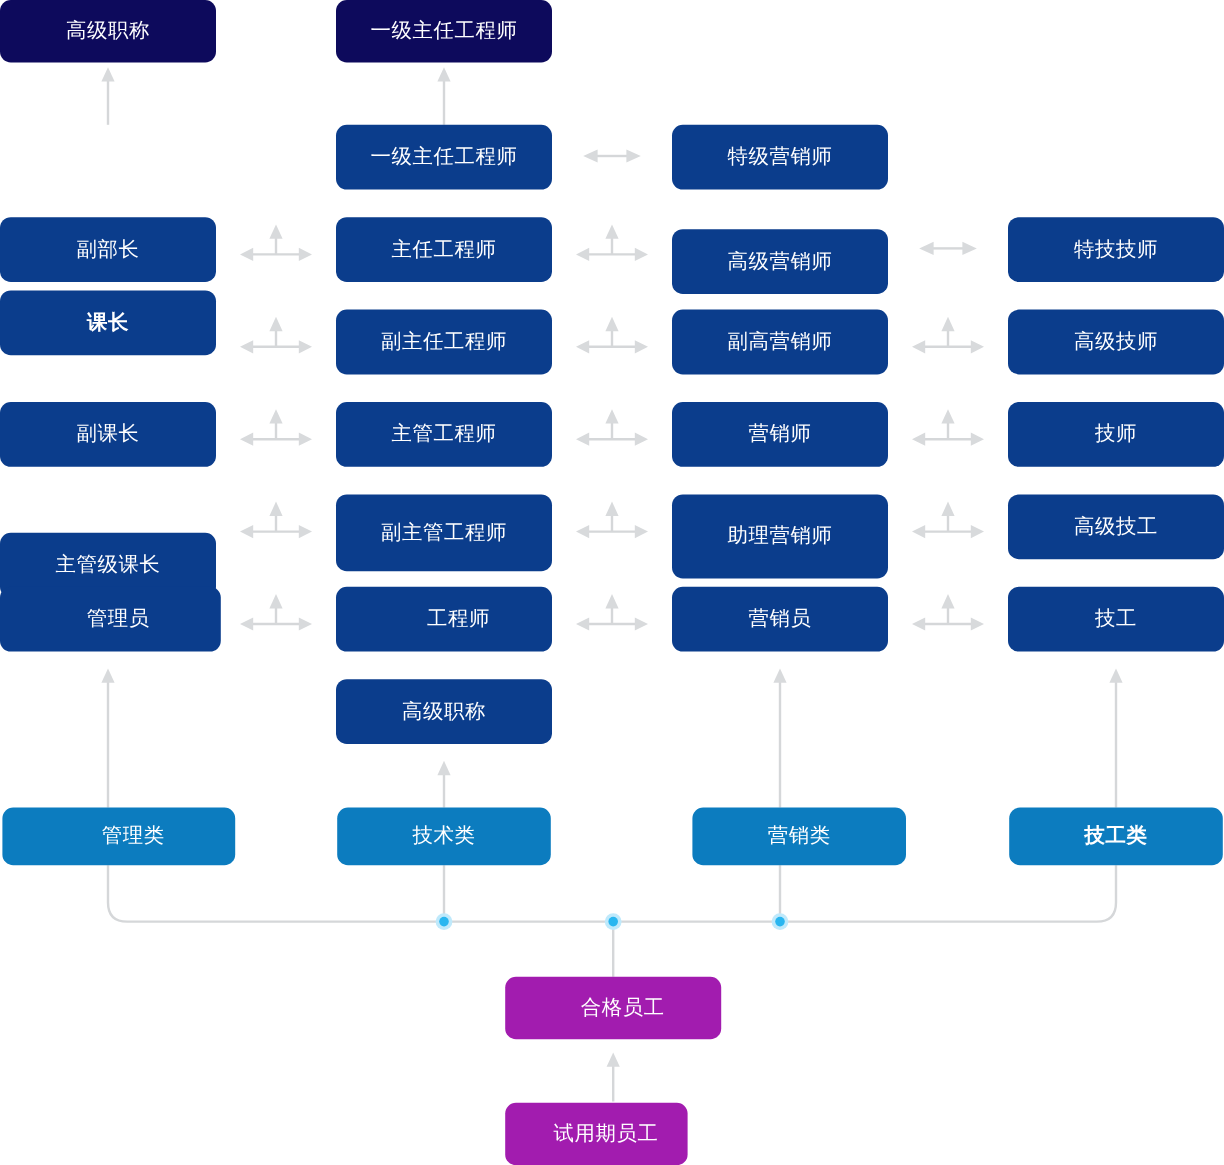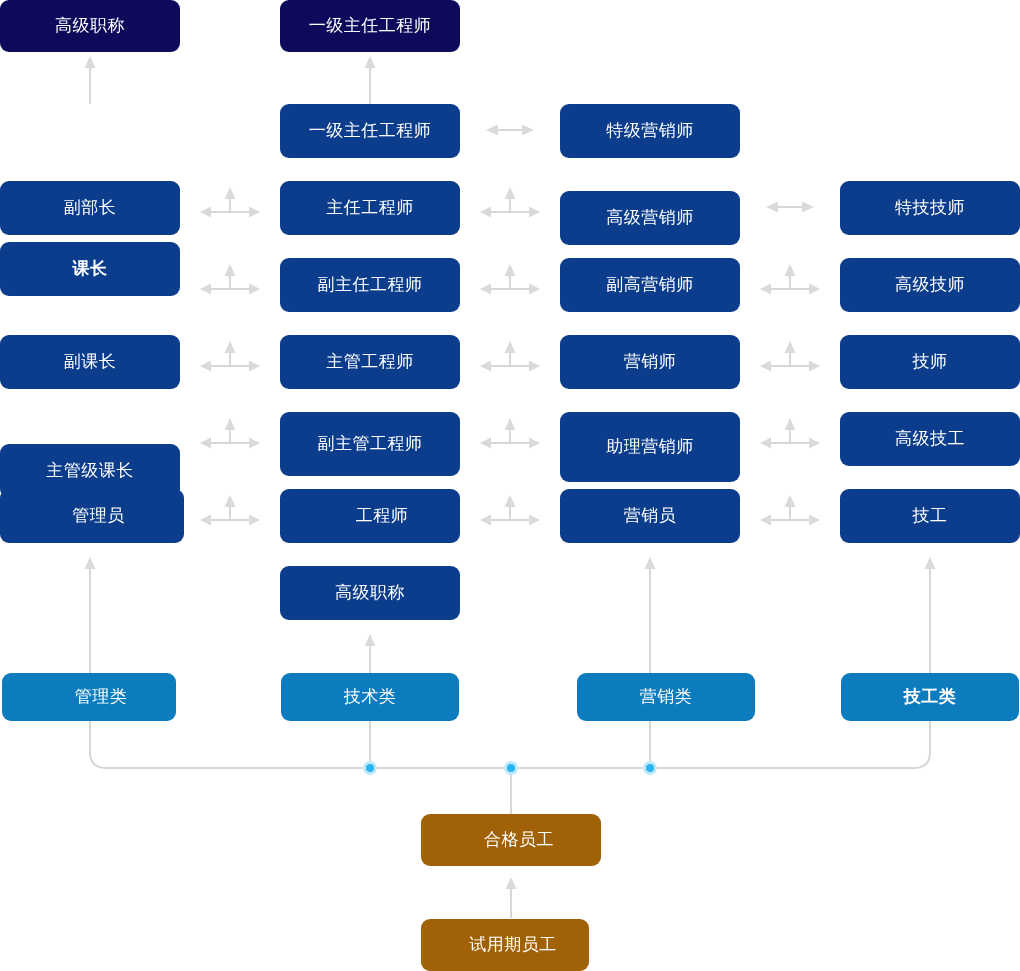--- a/index.html
+++ b/index.html
@@ -28,21 +28,21 @@
     align-items: center;
     justify-content: center;
     text-align: center;
     letter-spacing: 0.5px;
     user-select: none;
     z-index: 3;
   }
   .node.lvl-top      { background: #0d0a5c; }
   .node.lvl-rank     { background: #0b3d8c; }
   .node.lvl-category { background: #0c7cbf; }
-  .node.lvl-entry    { background: #a16207; padding-left: 16px; }
+  .node.lvl-entry    { background: #a21caf; padding-left: 16px; }
 
   svg.links {
     position: absolute;
     left: 0;
     top: 0;
     width: 1020px;
     height: 971px;
     z-index: 1;
     pointer-events: none;
   }
@@ -245,21 +245,21 @@
   <div class="node lvl-rank" style="left:560px; top:335px; width:180px; height:54px;">营销师</div>
   <div class="node lvl-rank" style="left:560px; top:412px; width:180px; height:70px;">助理营销师</div>
   <div class="node lvl-rank" style="left:560px; top:489px; width:180px; height:54px;">营销员</div>
 
   <div class="node lvl-rank" style="left:840px; top:181px; width:180px; height:54px;">特技技师</div>
   <div class="node lvl-rank" style="left:840px; top:258px; width:180px; height:54px;">高级技师</div>
   <div class="node lvl-rank" style="left:840px; top:335px; width:180px; height:54px;">技师</div>
   <div class="node lvl-rank" style="left:840px; top:412px; width:180px; height:54px;">高级技工</div>
   <div class="node lvl-rank" style="left:840px; top:489px; width:180px; height:54px;">技工</div>
 
-  <div class="node lvl-category" style="left:2px;  top:673px; width:174px; height:48px;padding-left:24px;">管理类</div>
+  <div class="node lvl-category" style="left:2px;  top:673px; width:194px; height:48px;padding-left:24px;">管理类</div>
   <div class="node lvl-category" style="left:281px; top:673px; width:178px; height:48px;">技术类</div>
   <div class="node lvl-category" style="left:561px; top:673px; width:178px; height:48px;margin-left:16px;">营销类</div>
   <div class="node lvl-category" style="left:841px; top:673px; width:178px; height:48px;font-weight:bold;">技工类</div>
 
   <div class="node lvl-entry" style="left:421px; top:814px; width:180px; height:52px;">合格员工</div>
-  <div class="node lvl-entry" style="left:421px; top:919px; width:168px; height:52px;">试用期员工</div>
+  <div class="node lvl-entry" style="left:421px; top:919px; width:152px; height:52px;">试用期员工</div>
 
 </div>
 
 </body></html>

